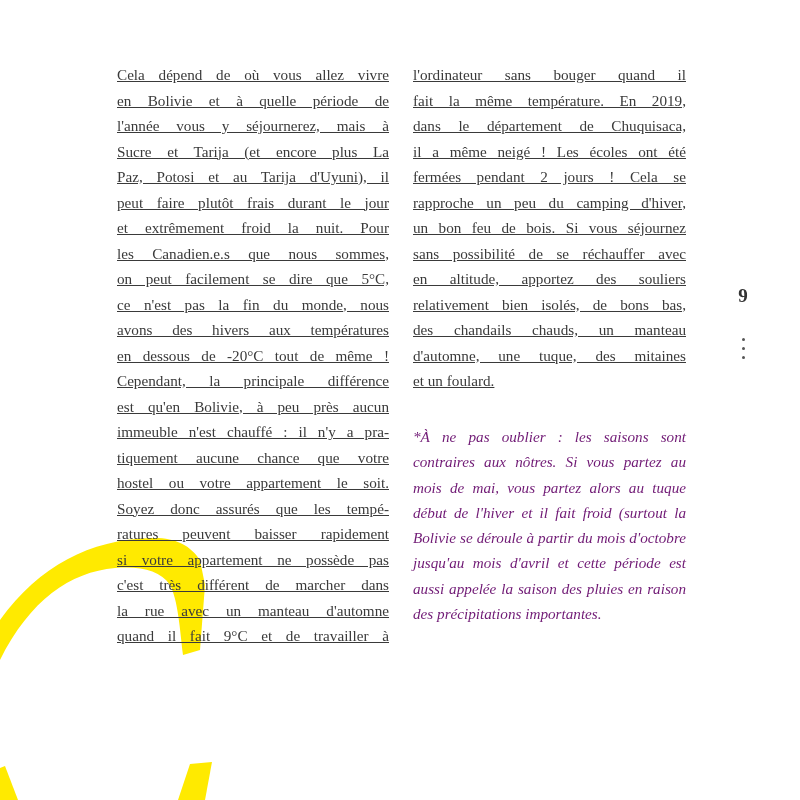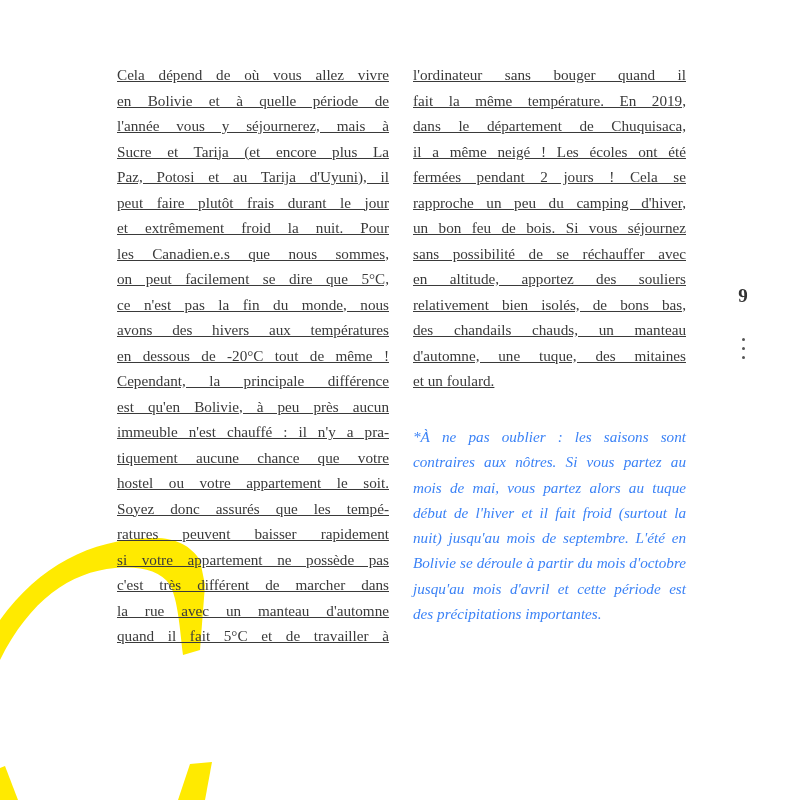--- a/index.html
+++ b/index.html
@@ -26,21 +26,21 @@
   }
   .col .ln.last { text-align-last: left; }
   .col-left { left: 117px; top: 62px; width: 272px; }
   .col-right { left: 413px; top: 62px; width: 273px; }
   .note {
     position: absolute; z-index: 1;
     left: 413px; top: 424px; width: 273px;
     font-style: italic;
     font-family: "Liberation Serif", "DejaVu Serif", serif;
     font-size: 15.2px; line-height: 25.3px;
-    color: #3b82f6;
+    color: #701a75;
   }
   .note .ln {
     display: block; height: 25.3px; white-space: nowrap;
     text-align: justify; text-align-last: justify;
   }
   .note .ln.last { text-align-last: left; }
   .page-num {
     position: absolute; z-index: 1;
     left: 733px; top: 285px; width: 20px; text-align: center;
     font-family: "Liberation Serif", "DejaVu Serif", serif;
@@ -83,21 +83,21 @@
   <span class="ln">Cependant, la principale différence</span>
   <span class="ln">est qu'en Bolivie, à peu près aucun</span>
   <span class="ln">immeuble n'est chauffé : il n'y a pra-</span>
   <span class="ln">tiquement aucune chance que votre</span>
   <span class="ln">hostel ou votre appartement le soit.</span>
   <span class="ln">Soyez donc assurés que les tempé-</span>
   <span class="ln">ratures peuvent baisser rapidement</span>
   <span class="ln">si votre appartement ne possède pas</span>
   <span class="ln">c'est très différent de marcher dans</span>
   <span class="ln">la rue avec un manteau d'automne</span>
-  <span class="ln">quand il fait 5°C et de travailler à</span>
+  <span class="ln">quand il fait 9°C et de travailler à</span>
 </div>
 
 <div class="col col-right">
   <span class="ln">l'ordinateur sans bouger quand il</span>
   <span class="ln">fait la même température. En 2019,</span>
   <span class="ln">dans le département de Chuquisaca,</span>
   <span class="ln">il a même neigé ! Les écoles ont été</span>
   <span class="ln">fermées pendant 2 jours ! Cela se</span>
   <span class="ln">rapproche un peu du camping d'hiver,</span>
   <span class="ln">un bon feu de bois. Si vous séjournez</span>
@@ -107,23 +107,23 @@
   <span class="ln">des chandails chauds, un manteau</span>
   <span class="ln">d'automne, une tuque, des mitaines</span>
   <span class="ln last">et un foulard.</span>
 </div>
 
 <div class="note">
   <span class="ln">*À ne pas oublier : les saisons sont</span>
   <span class="ln">contraires aux nôtres. Si vous partez au</span>
   <span class="ln">mois de mai, vous partez alors au tuque</span>
   <span class="ln">début de l'hiver et il fait froid (surtout la</span>
-  <span class="ln">nuit) jusqu'au mois de septembre. L'été en</span>
   <span class="ln">Bolivie se déroule à partir du mois d'octobre</span>
   <span class="ln">jusqu'au mois d'avril et cette période est</span>
+  <span class="ln">aussi appelée la saison des pluies en raison</span>
   <span class="ln last">des précipitations importantes.</span>
 </div>
 
 <div class="page-num">9</div>
 
 <div class="dots">
   <span></span>
   <span></span>
   <span></span>
 </div>

